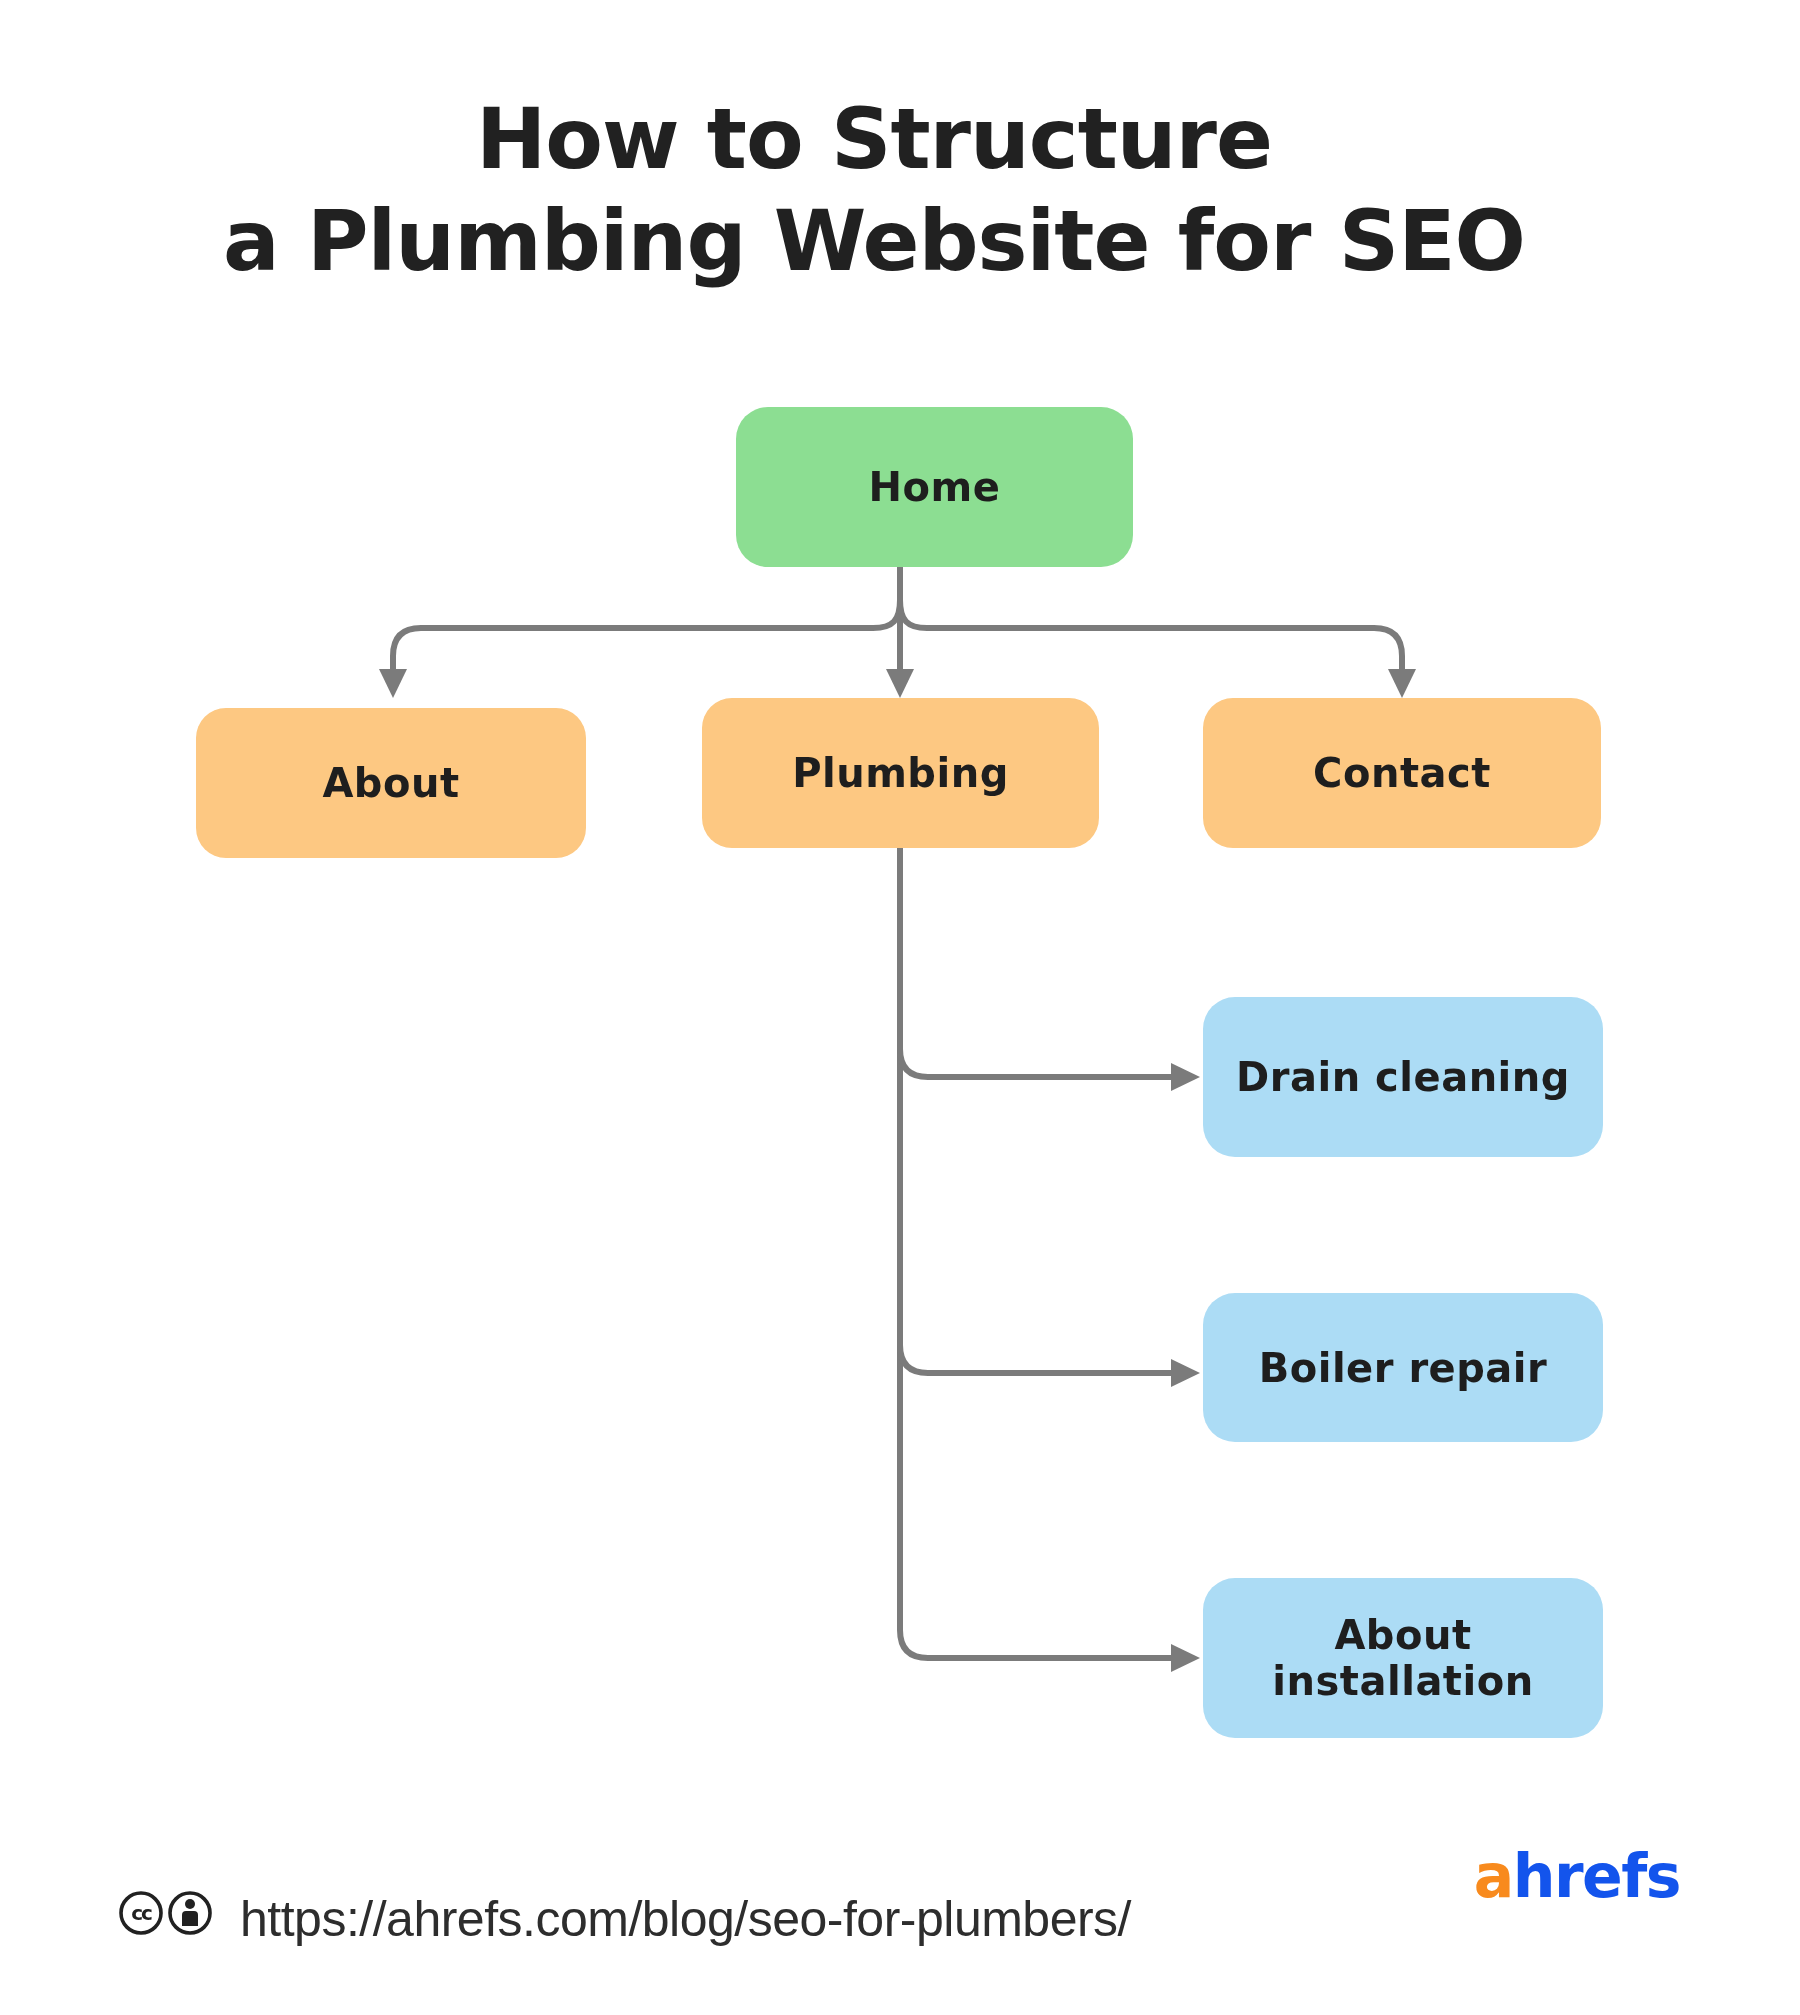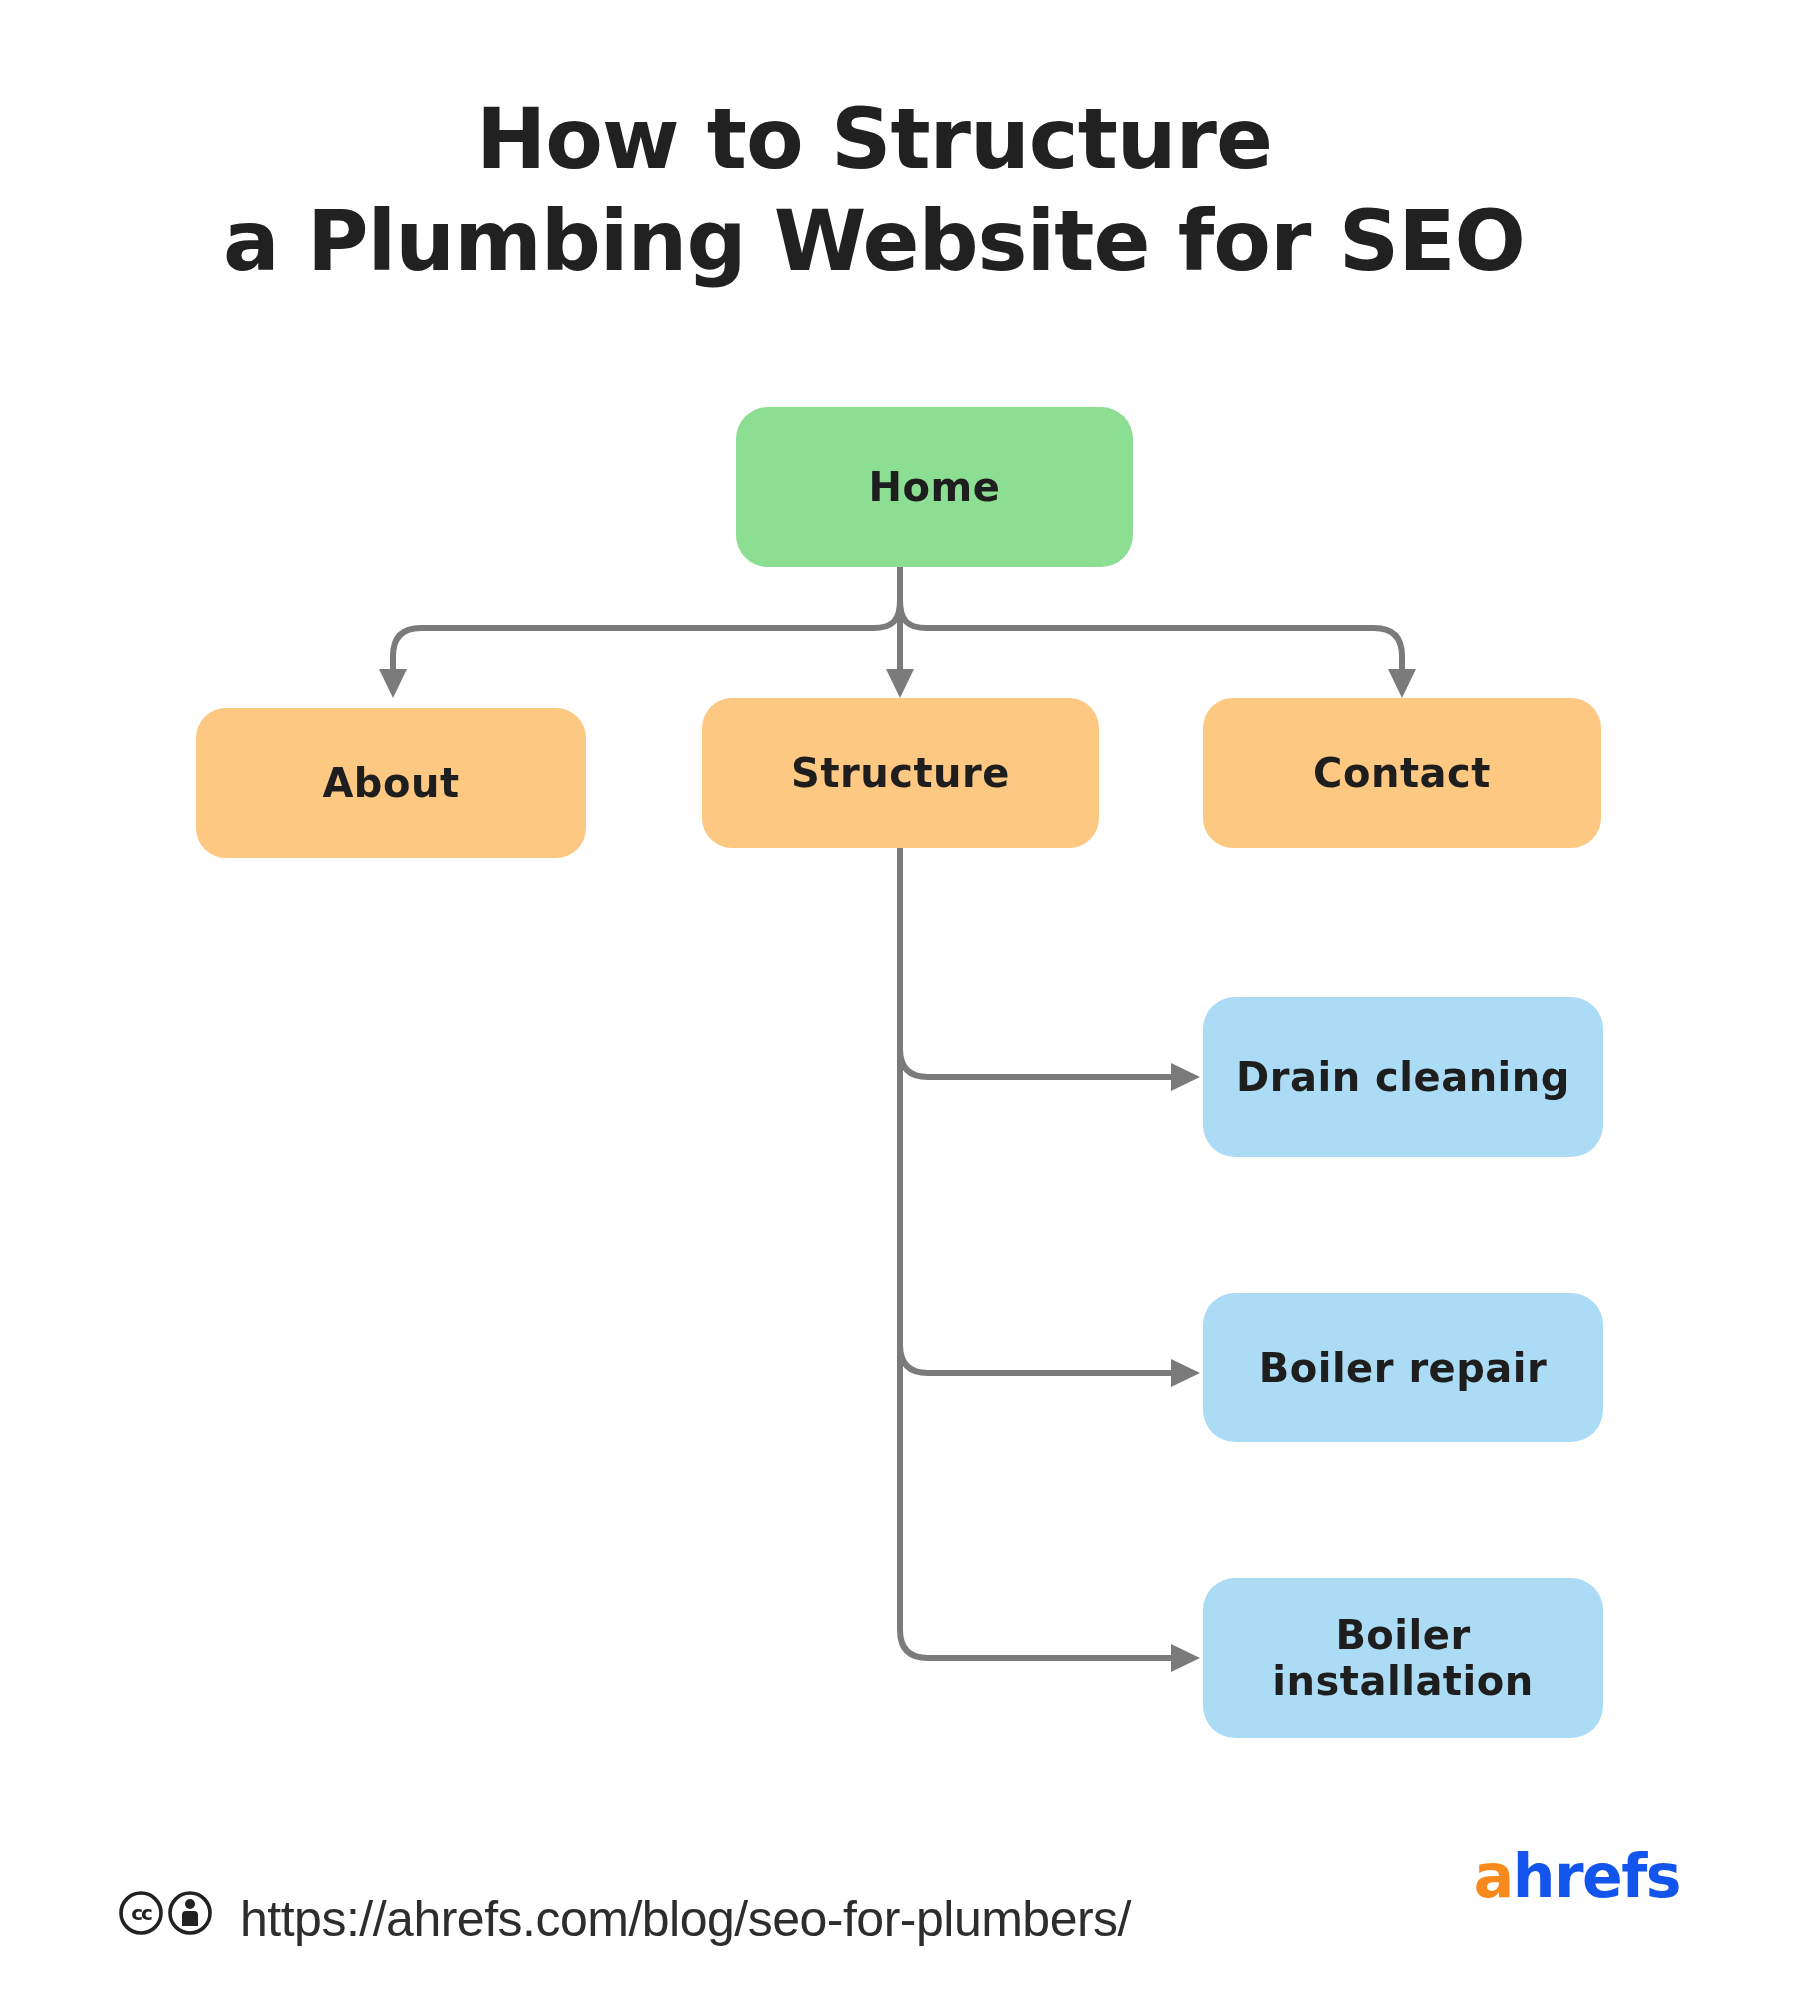--- a/index.html
+++ b/index.html
@@ -82,33 +82,33 @@
     <polygon points="1171,1359 1171,1387 1200,1373"></polygon>
   </svg>
 
   <div class="node green" id="n-home">
     <span>Home</span>
   </div>
   <div class="node orange" id="n-about">
     <span>About</span>
   </div>
   <div class="node orange" id="n-services">
-    <span>Structure</span>
+    <span>Plumbing</span>
   </div>
   <div class="node orange" id="n-contact">
     <span>Contact</span>
   </div>
   <div class="node blue" id="n-drain">
     <span>Drain cleaning</span>
   </div>
   <div class="node blue" id="n-brepair">
     <span>Boiler repair</span>
   </div>
   <div class="node blue" id="n-binstall">
-    <span>Boiler installation</span>
+    <span>About installation</span>
   </div>
 
   <svg class="license" width="96" height="48" viewBox="0 0 96 48">
     <g>
       <circle cx="24" cy="24" r="20"></circle>
       <text x="24" y="31" font-size="20" text-anchor="middle" letter-spacing="-2">cc</text>
     </g>
     <g>
       <circle cx="73" cy="24" r="20"></circle>
       <circle class="head" cx="73" cy="15" r="5"></circle>

